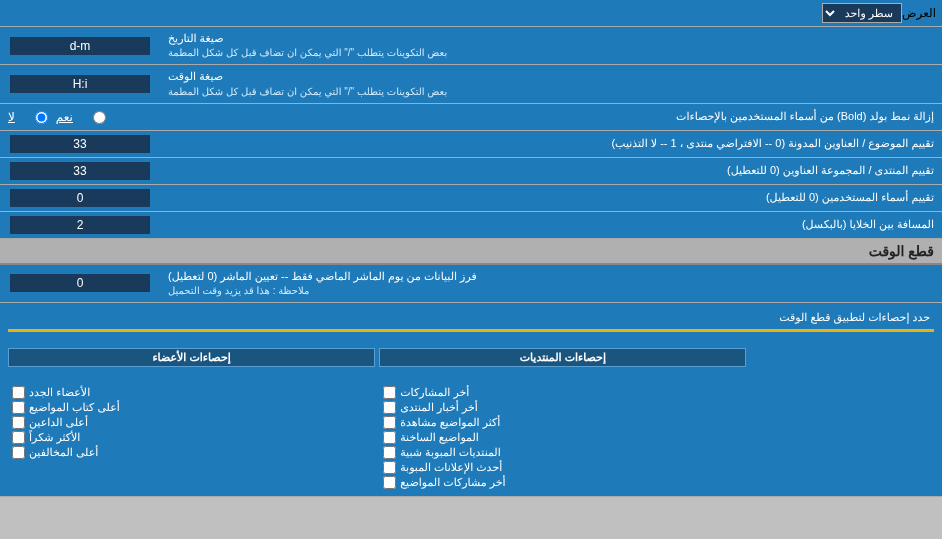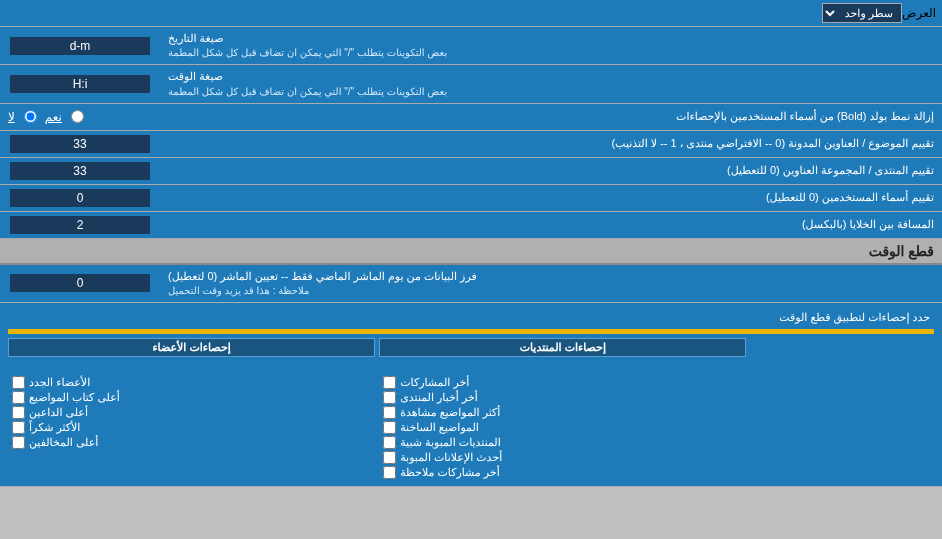--- a/index.html
+++ b/index.html
@@ -66,22 +66,22 @@
       padding: 3px 8px;
       display: flex;
       align-items: center;
       justify-content: flex-end;
       gap: 8px;
       min-width: 140px;
     }
 
     .radio-cell label {
       display: flex;
-      align-items: flex-start;
-      gap: 9px;
+      align-items: flex-end;
+      gap: 20px;
       cursor: pointer;
       text-decoration: underline;
     }
 
     
     .section-header-row {
       background: #b0b0b0;
       border-bottom: 2px solid #888;
       padding: 4px 8px;
       text-align: right;
@@ -241,21 +241,21 @@
       <span>فرز البيانات من يوم الماشر الماضي فقط -- تعيين الماشر (0 لتعطيل)</span>
       <span class="sub-label">ملاحظة : هذا قد يزيد وقت التحميل</span>
     </div>
     <div class="input-cell">
       <input type="text" value="0" style="">
     </div>
   </div>
 
   <div class="checkboxes-section">
 
-    <div style="display:flex; border-bottom:5px solid #eab308; margin-bottom:4px; padding-bottom:3px;">
+    <div style="display:flex; border-bottom:3px solid #eab308; margin-bottom:16px; padding-bottom:3px;">
       <div style="flex:1; color:white; text-align:right; font-size:11px; padding:2px 4px;">حدد إحصاءات لتطبيق قطع الوقت</div>
     </div>
 
     <div style="display:flex; gap:4px;">
 
       <div style="flex:0.5;"></div>
 
       <div style="flex:1;" class="checkbox-column">
         <div class="checkbox-column-header">إحصاءات المنتديات</div>
         <div class="checkbox-item">
@@ -276,21 +276,21 @@
         </div>
         <div class="checkbox-item">
           <span>المنتديات المبوبة شبية</span>
           <input type="checkbox" style="">
         </div>
         <div class="checkbox-item">
           <span>أحدث الإعلانات المبوبة</span>
           <input type="checkbox" style="">
         </div>
         <div class="checkbox-item">
-          <span>أخر مشاركات ملاحظة</span>
+          <span>أخر مشاركات المواضيع</span>
           <input type="checkbox" style="">
         </div>
       </div>
 
       <div style="flex:1;" class="checkbox-column">
         <div class="checkbox-column-header">إحصاءات الأعضاء</div>
         <div class="checkbox-item">
           <span>الأعضاء الجدد</span>
           <input type="checkbox" style="">
         </div>

